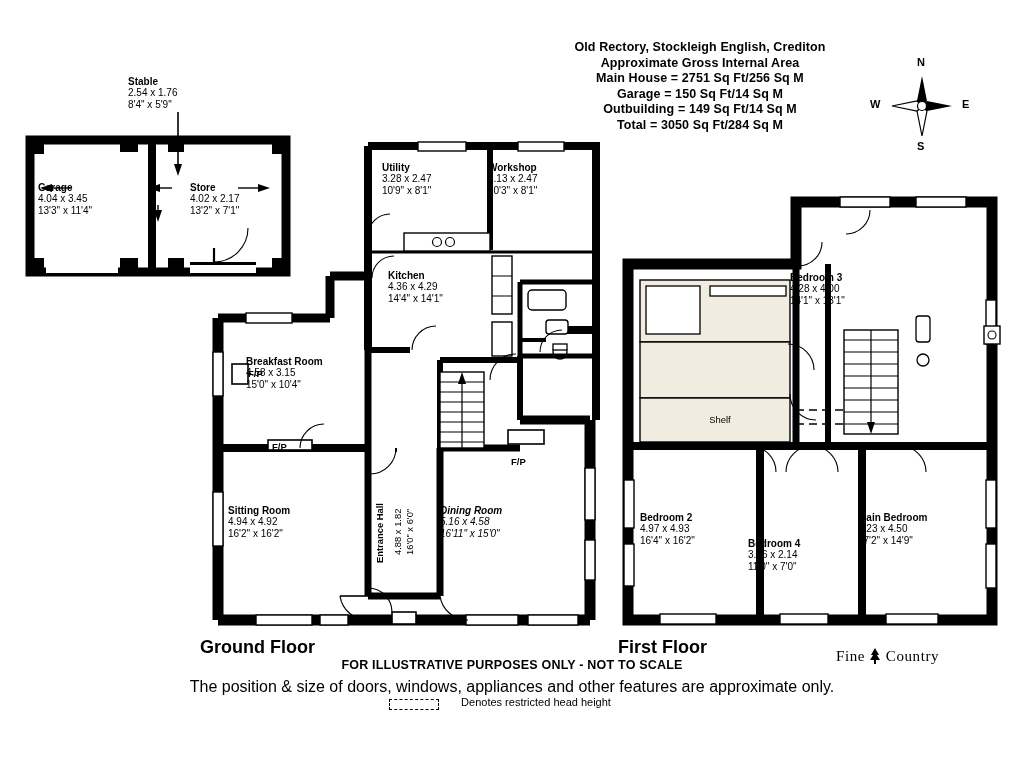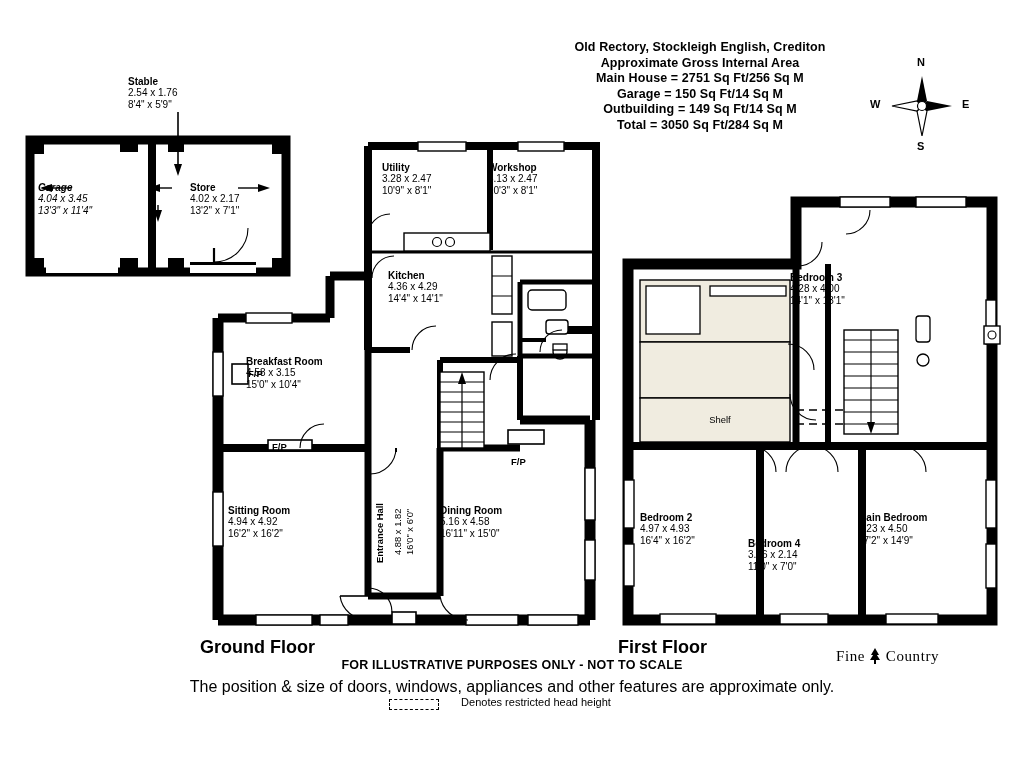--- a/index.html
+++ b/index.html
@@ -325,21 +325,21 @@
     <path d="M222 62 A 24 24 0 0 1 198 86" fill="none" stroke="#000" stroke-width="1.1"></path>
     <path d="M270 30 A 24 24 0 0 1 246 54" fill="none" stroke="#000" stroke-width="1.1"></path>
   </svg>
 
   <div class="room" style="left:128px; top:76px; width:100px;">
     <div class="rname">Stable</div>
     <div class="rdim">2.54 x 1.76</div>
     <div class="rdim">8'4" x 5'9"</div>
   </div>
 
-  <div class="room" style="left:38px; top:182px; width:104px;font-style:italic;">
+  <div class="room" style="left:38px; top:182px; width:104px;">
     <div class="rname">Garage</div>
     <div class="rdim">4.04 x 3.45</div>
     <div class="rdim">13'3" x 11'4"</div>
   </div>
 
   <div class="room" style="left:190px; top:182px; width:100px;">
     <div class="rname">Store</div>
     <div class="rdim">4.02 x 2.17</div>
     <div class="rdim">13'2" x 7'1"</div>
   </div>
@@ -377,21 +377,21 @@
   <div class="room-vert" style="left:374px; top:478px; height:110px;">
     <span class="rname">Entrance Hall</span>
   </div>
   <div class="room-vert" style="left:392px; top:492px; height:80px;">
     <span class="rdim">4.88 x 1.82</span>
   </div>
   <div class="room-vert" style="left:404px; top:492px; height:80px;">
     <span class="rdim">16'0" x 6'0"</span>
   </div>
 
-  <div class="room" style="left:440px; top:505px; width:132px;">
+  <div class="room" style="left:440px; top:505px; width:132px;font-style:italic;">
     <div class="rname">Dining Room</div>
     <div class="rdim">5.16 x 4.58</div>
     <div class="rdim">16'11" x 15'0"</div>
   </div>
 
   <div class="room" style="left:790px; top:272px; width:120px;">
     <div class="rname">Bedroom 3</div>
     <div class="rdim">4.28 x 4.00</div>
     <div class="rdim">14'1" x 13'1"</div>
   </div>

